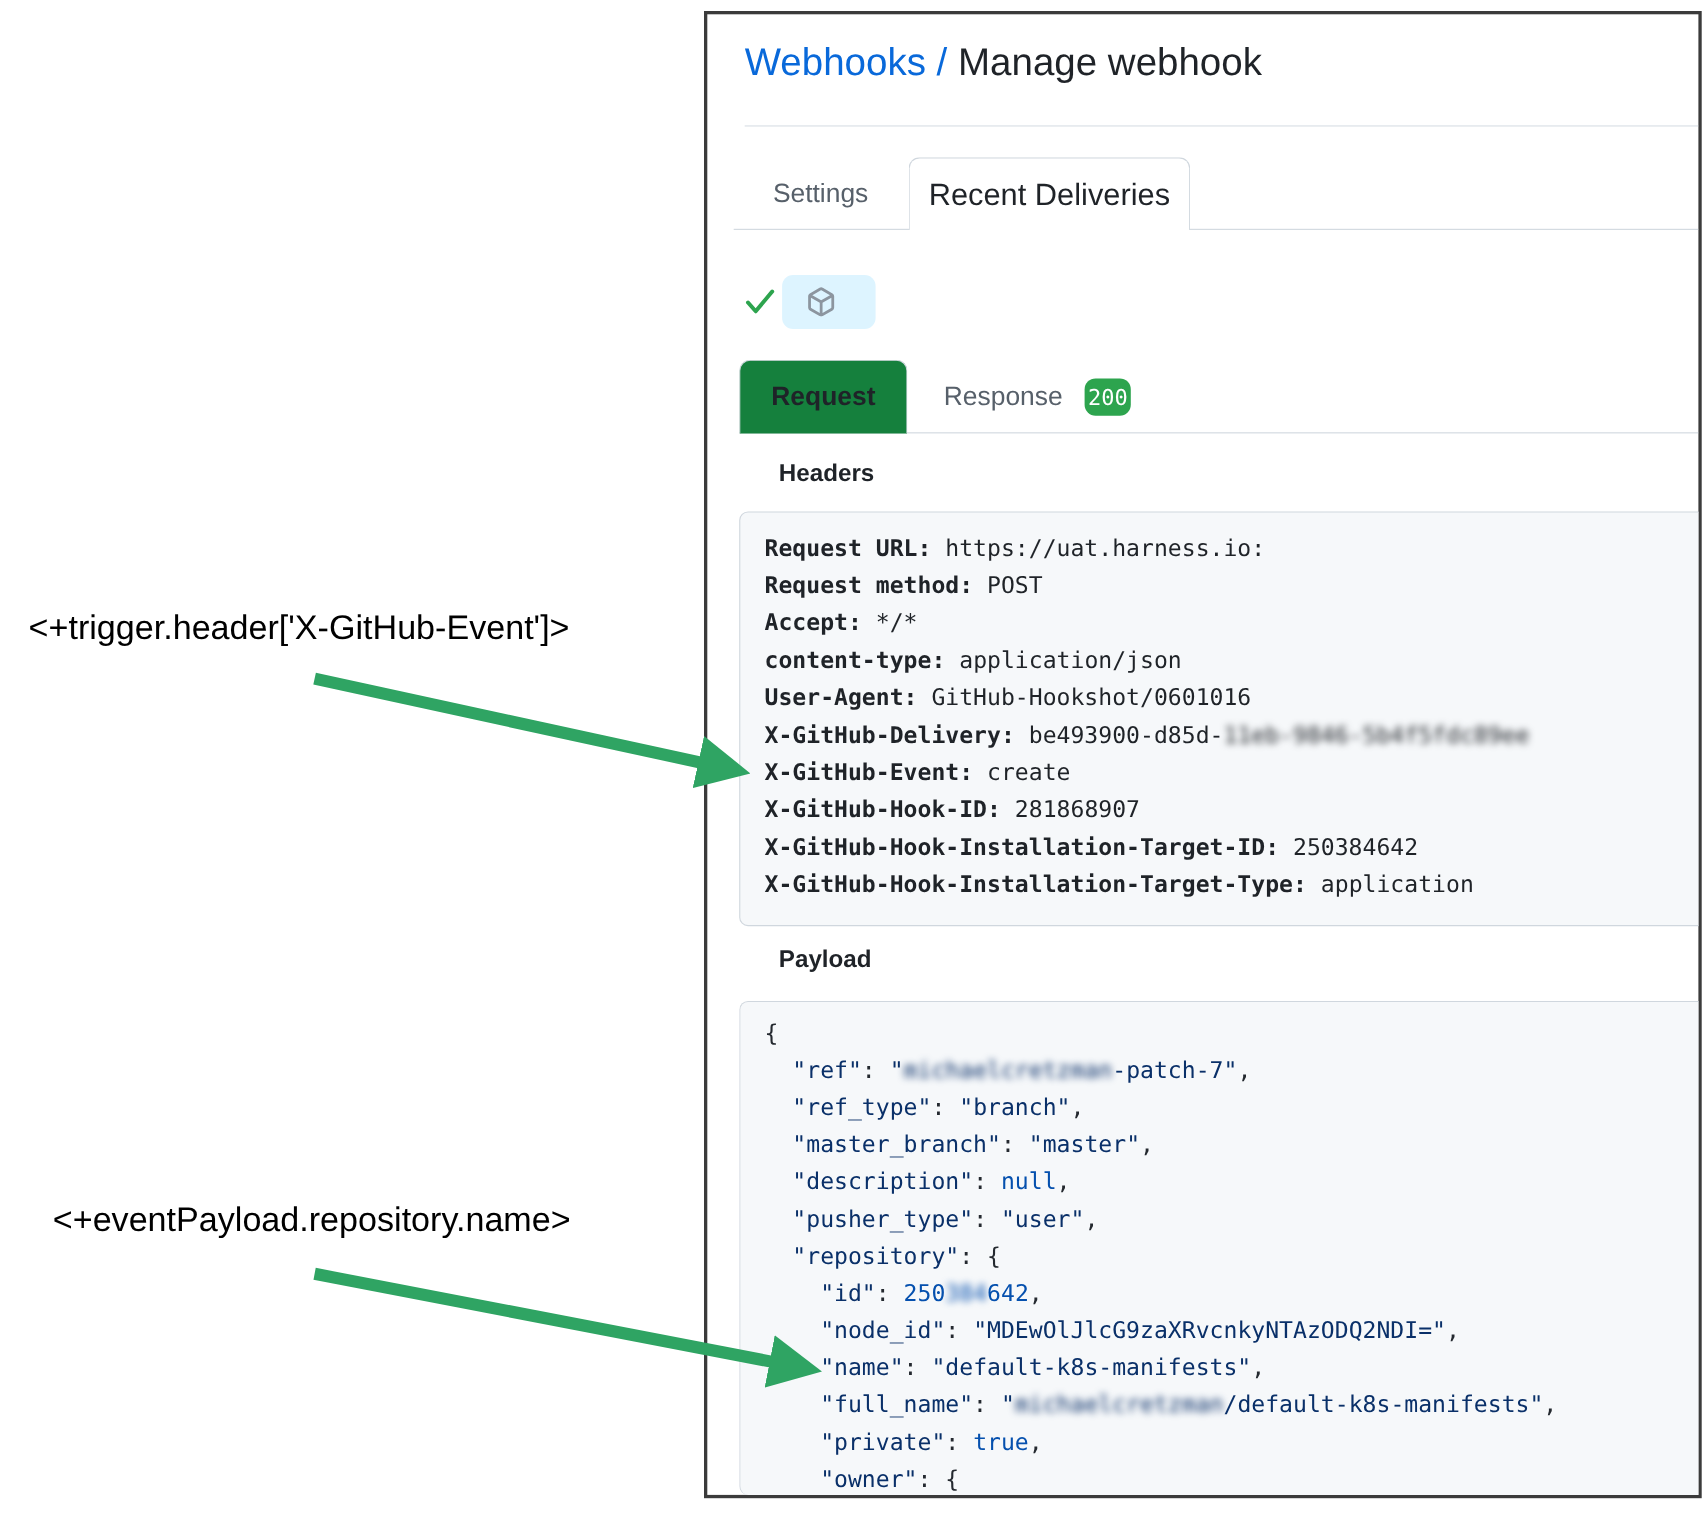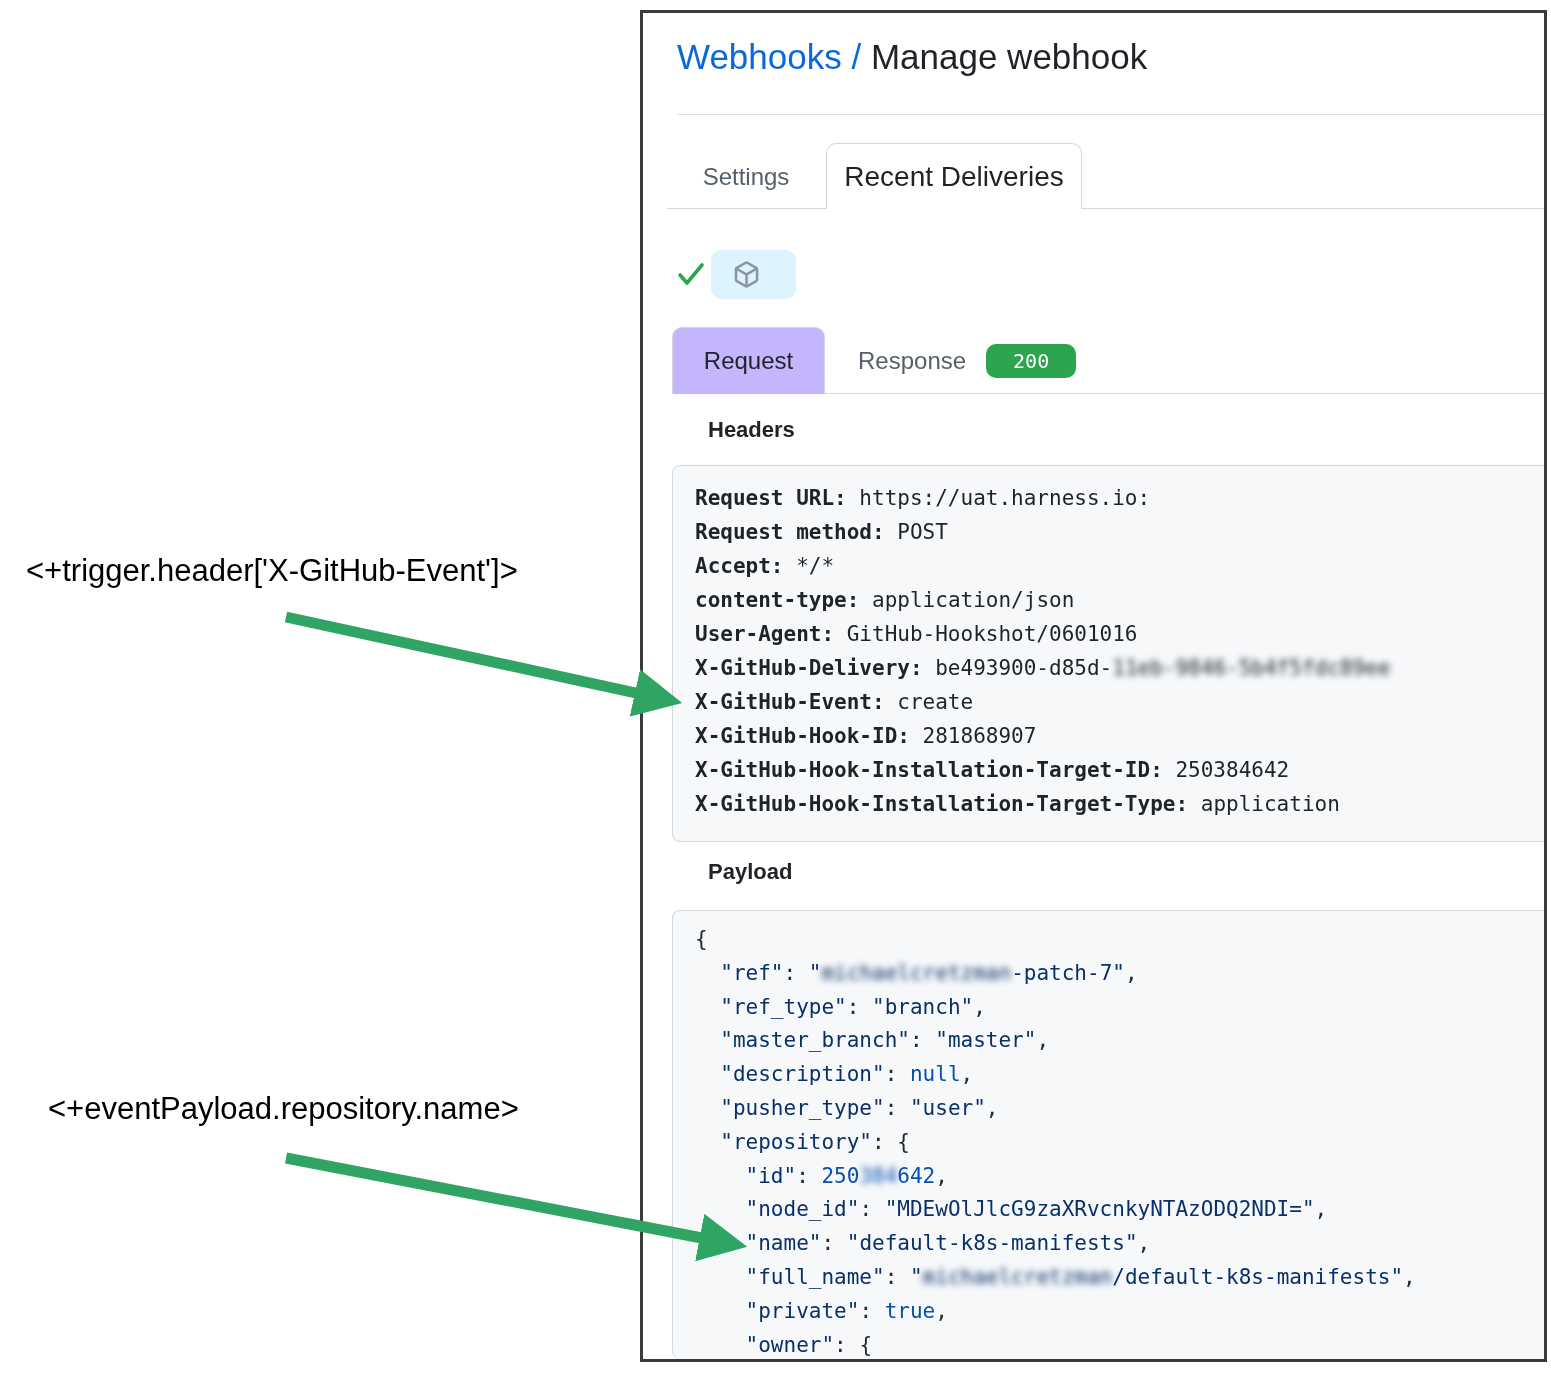--- a/index.html
+++ b/index.html
@@ -43,29 +43,29 @@
   .pill{position:absolute; left:68px; top:237px; height:49px; border-radius:10px;
         background:var(--pill-bg); display:inline-flex; align-items:center;
         padding:0 36px 0 22px; gap:26px; cursor:pointer;}
   .pill-id{font-family:"DejaVu Sans Mono", monospace; font-size:21px; color:var(--text-dark);
         letter-spacing:-0.5px; white-space:nowrap;}
   .pkg{width:27px; height:27px; flex:0 0 auto;}
 
   
   .tabline2{position:absolute; left:29px; right:0; top:380px; height:1px; background:var(--border-gray);}
   .tab-request{position:absolute; left:29px; top:314px; width:153px; height:67px;
-        background:#c4b5fd; border:1px solid var(--border-gray); border-bottom:none;
+        background:#15803d; border:1px solid var(--border-gray); border-bottom:none;
         border-radius:10px 10px 0 0; display:flex; align-items:center; justify-content:center;
-        font-size:24px; font-weight:400; color:var(--text-dark); z-index:2; cursor:pointer;}
+        font-size:24px; font-weight:700; color:var(--text-dark); z-index:2; cursor:pointer;}
   .tab-response{position:absolute; left:195px; top:314px; height:67px;
         display:flex; align-items:center; gap:20px; padding:0 20px;
         font-size:24px; color:var(--muted-gray); cursor:pointer;}
   .badge{display:inline-block; background:var(--success-green); color:#fff;
         font-family:"DejaVu Sans Mono", monospace; font-size:20px;
-        padding:5px 27px; border-radius:10px;}
+        padding:5px 3px; border-radius:10px;}
 
   
   .h2{position:absolute; left:27px; font-size:22px; font-weight:700; color:var(--text-dark);margin-left:38px;}
   .headers-h{top:404px;}
   .payload-h{top:846px;}
 
   
   .codebox{position:absolute; left:29px; right:-12px; background:var(--box-bg);
         border:1px solid var(--border-gray); border-radius:8px;
         font-family:"DejaVu Sans Mono", monospace; font-size:21px; color:var(--text-dark);

